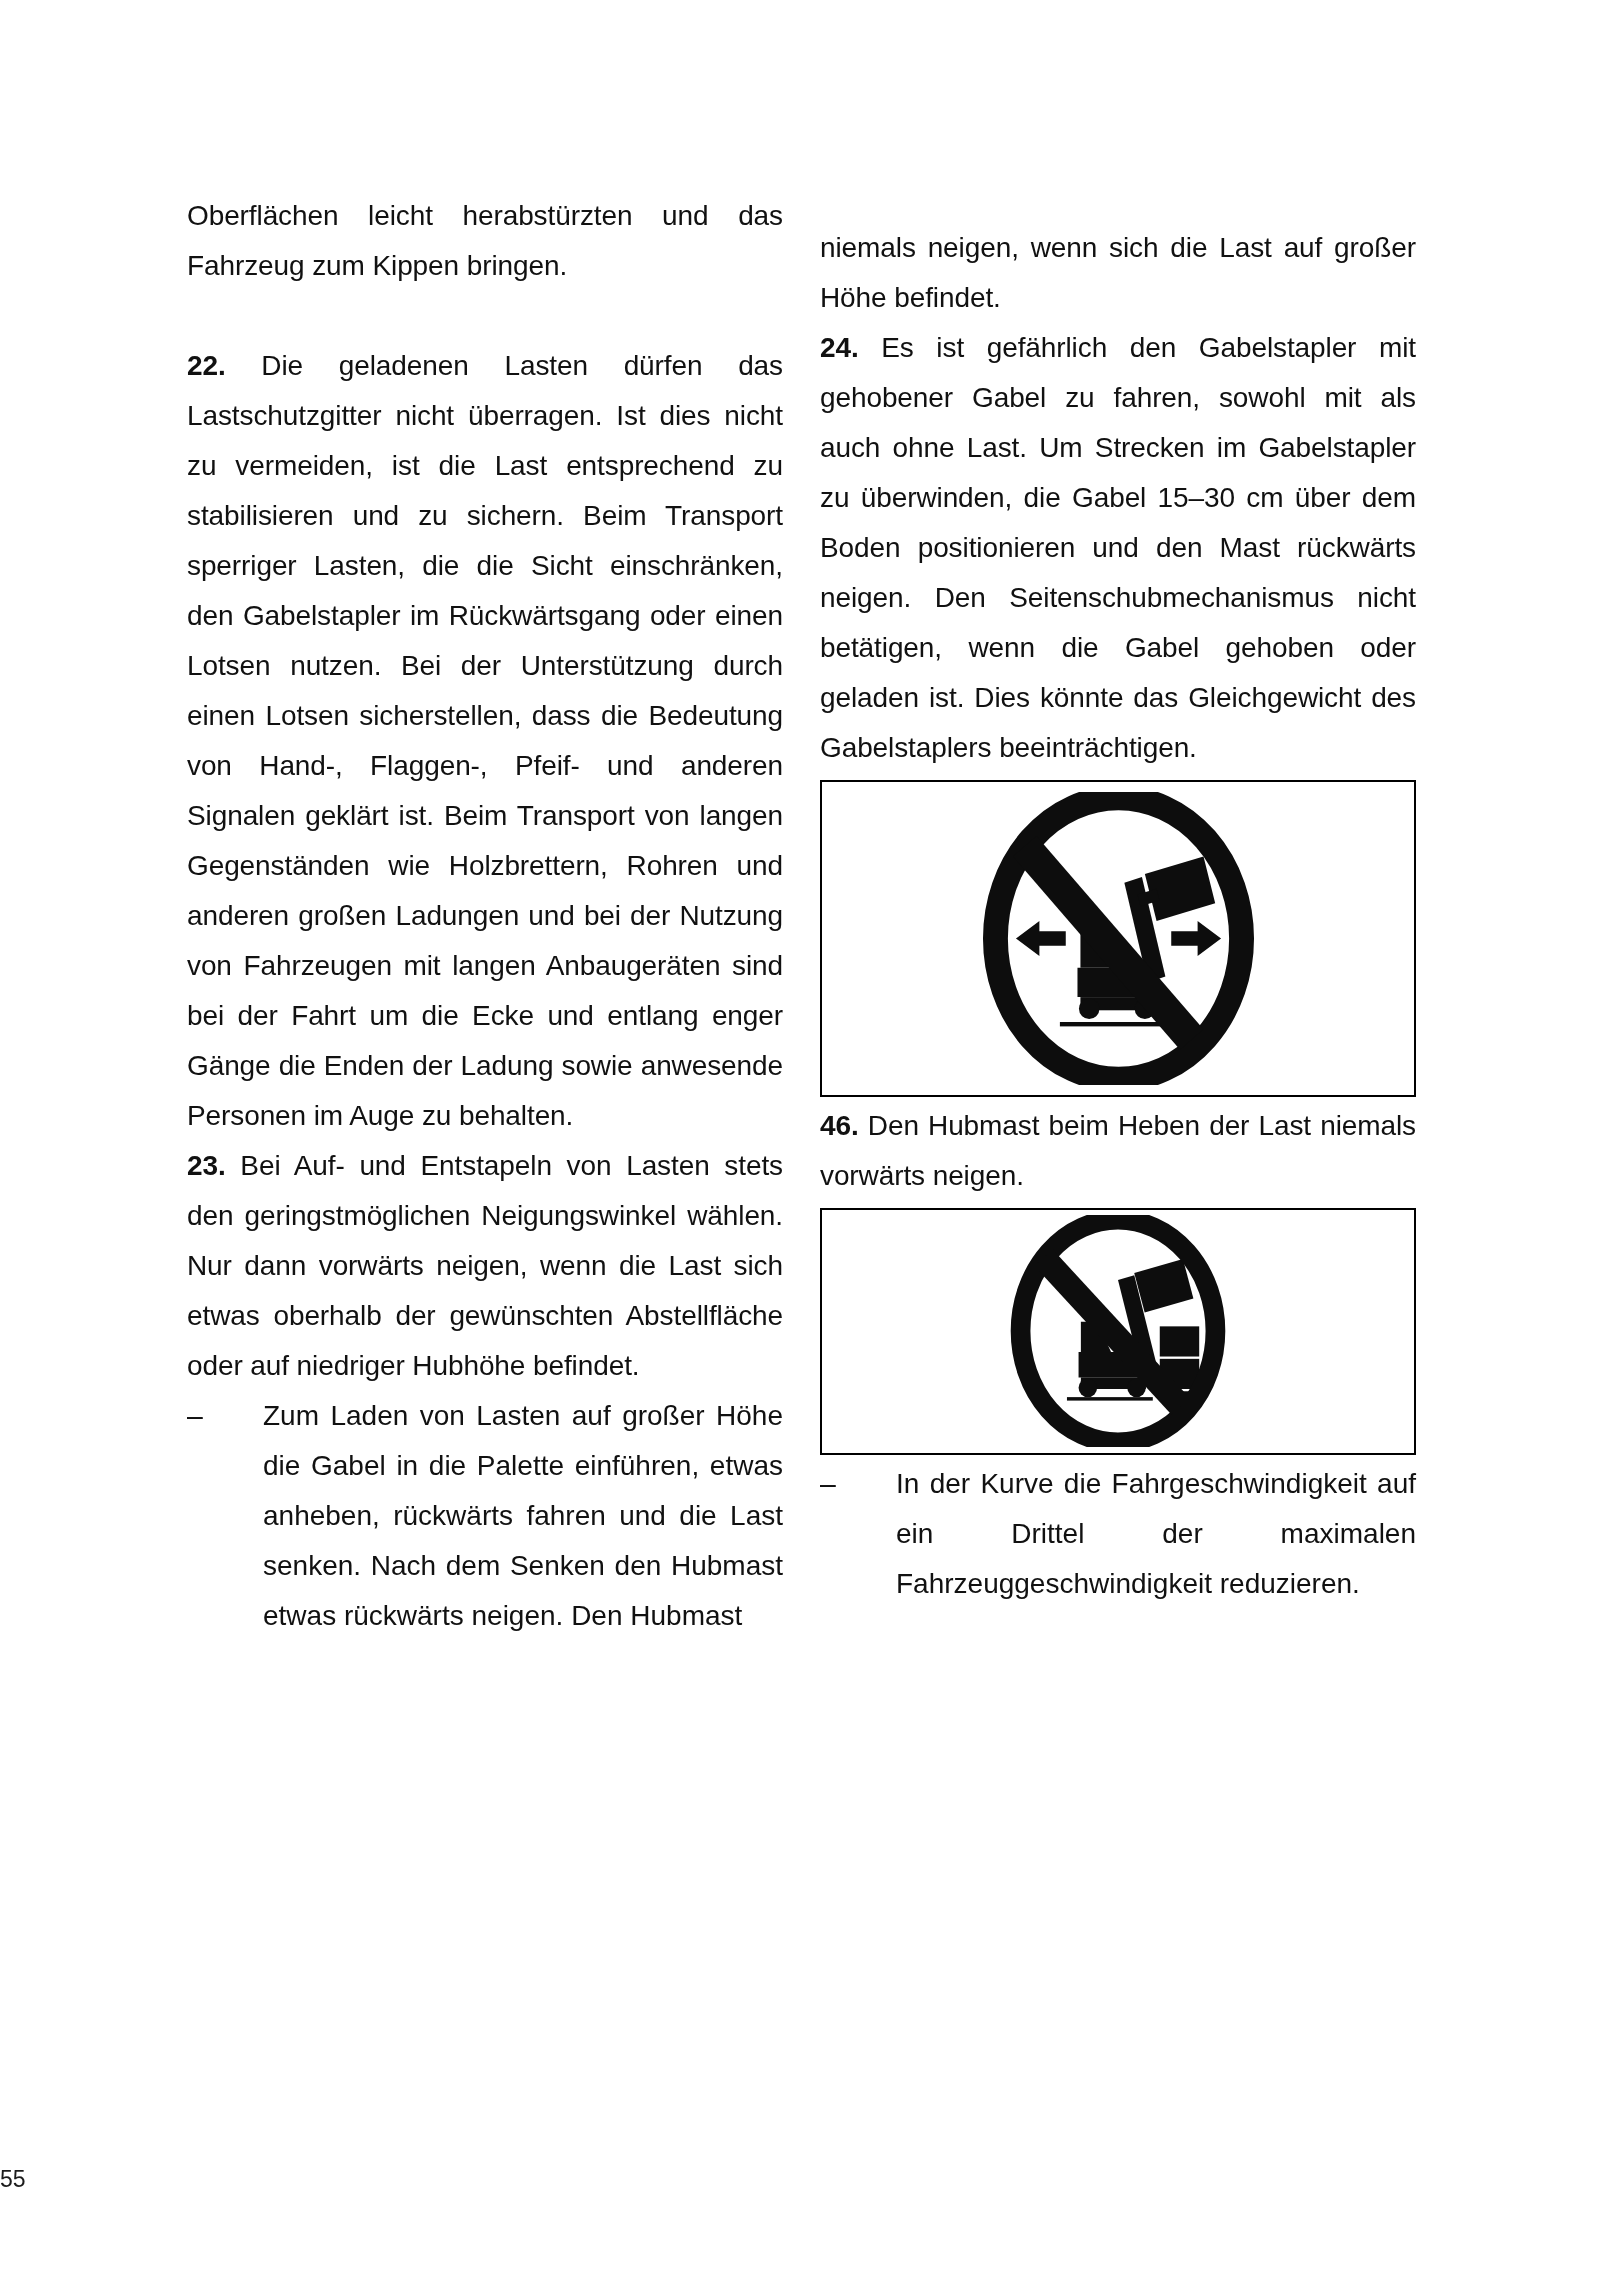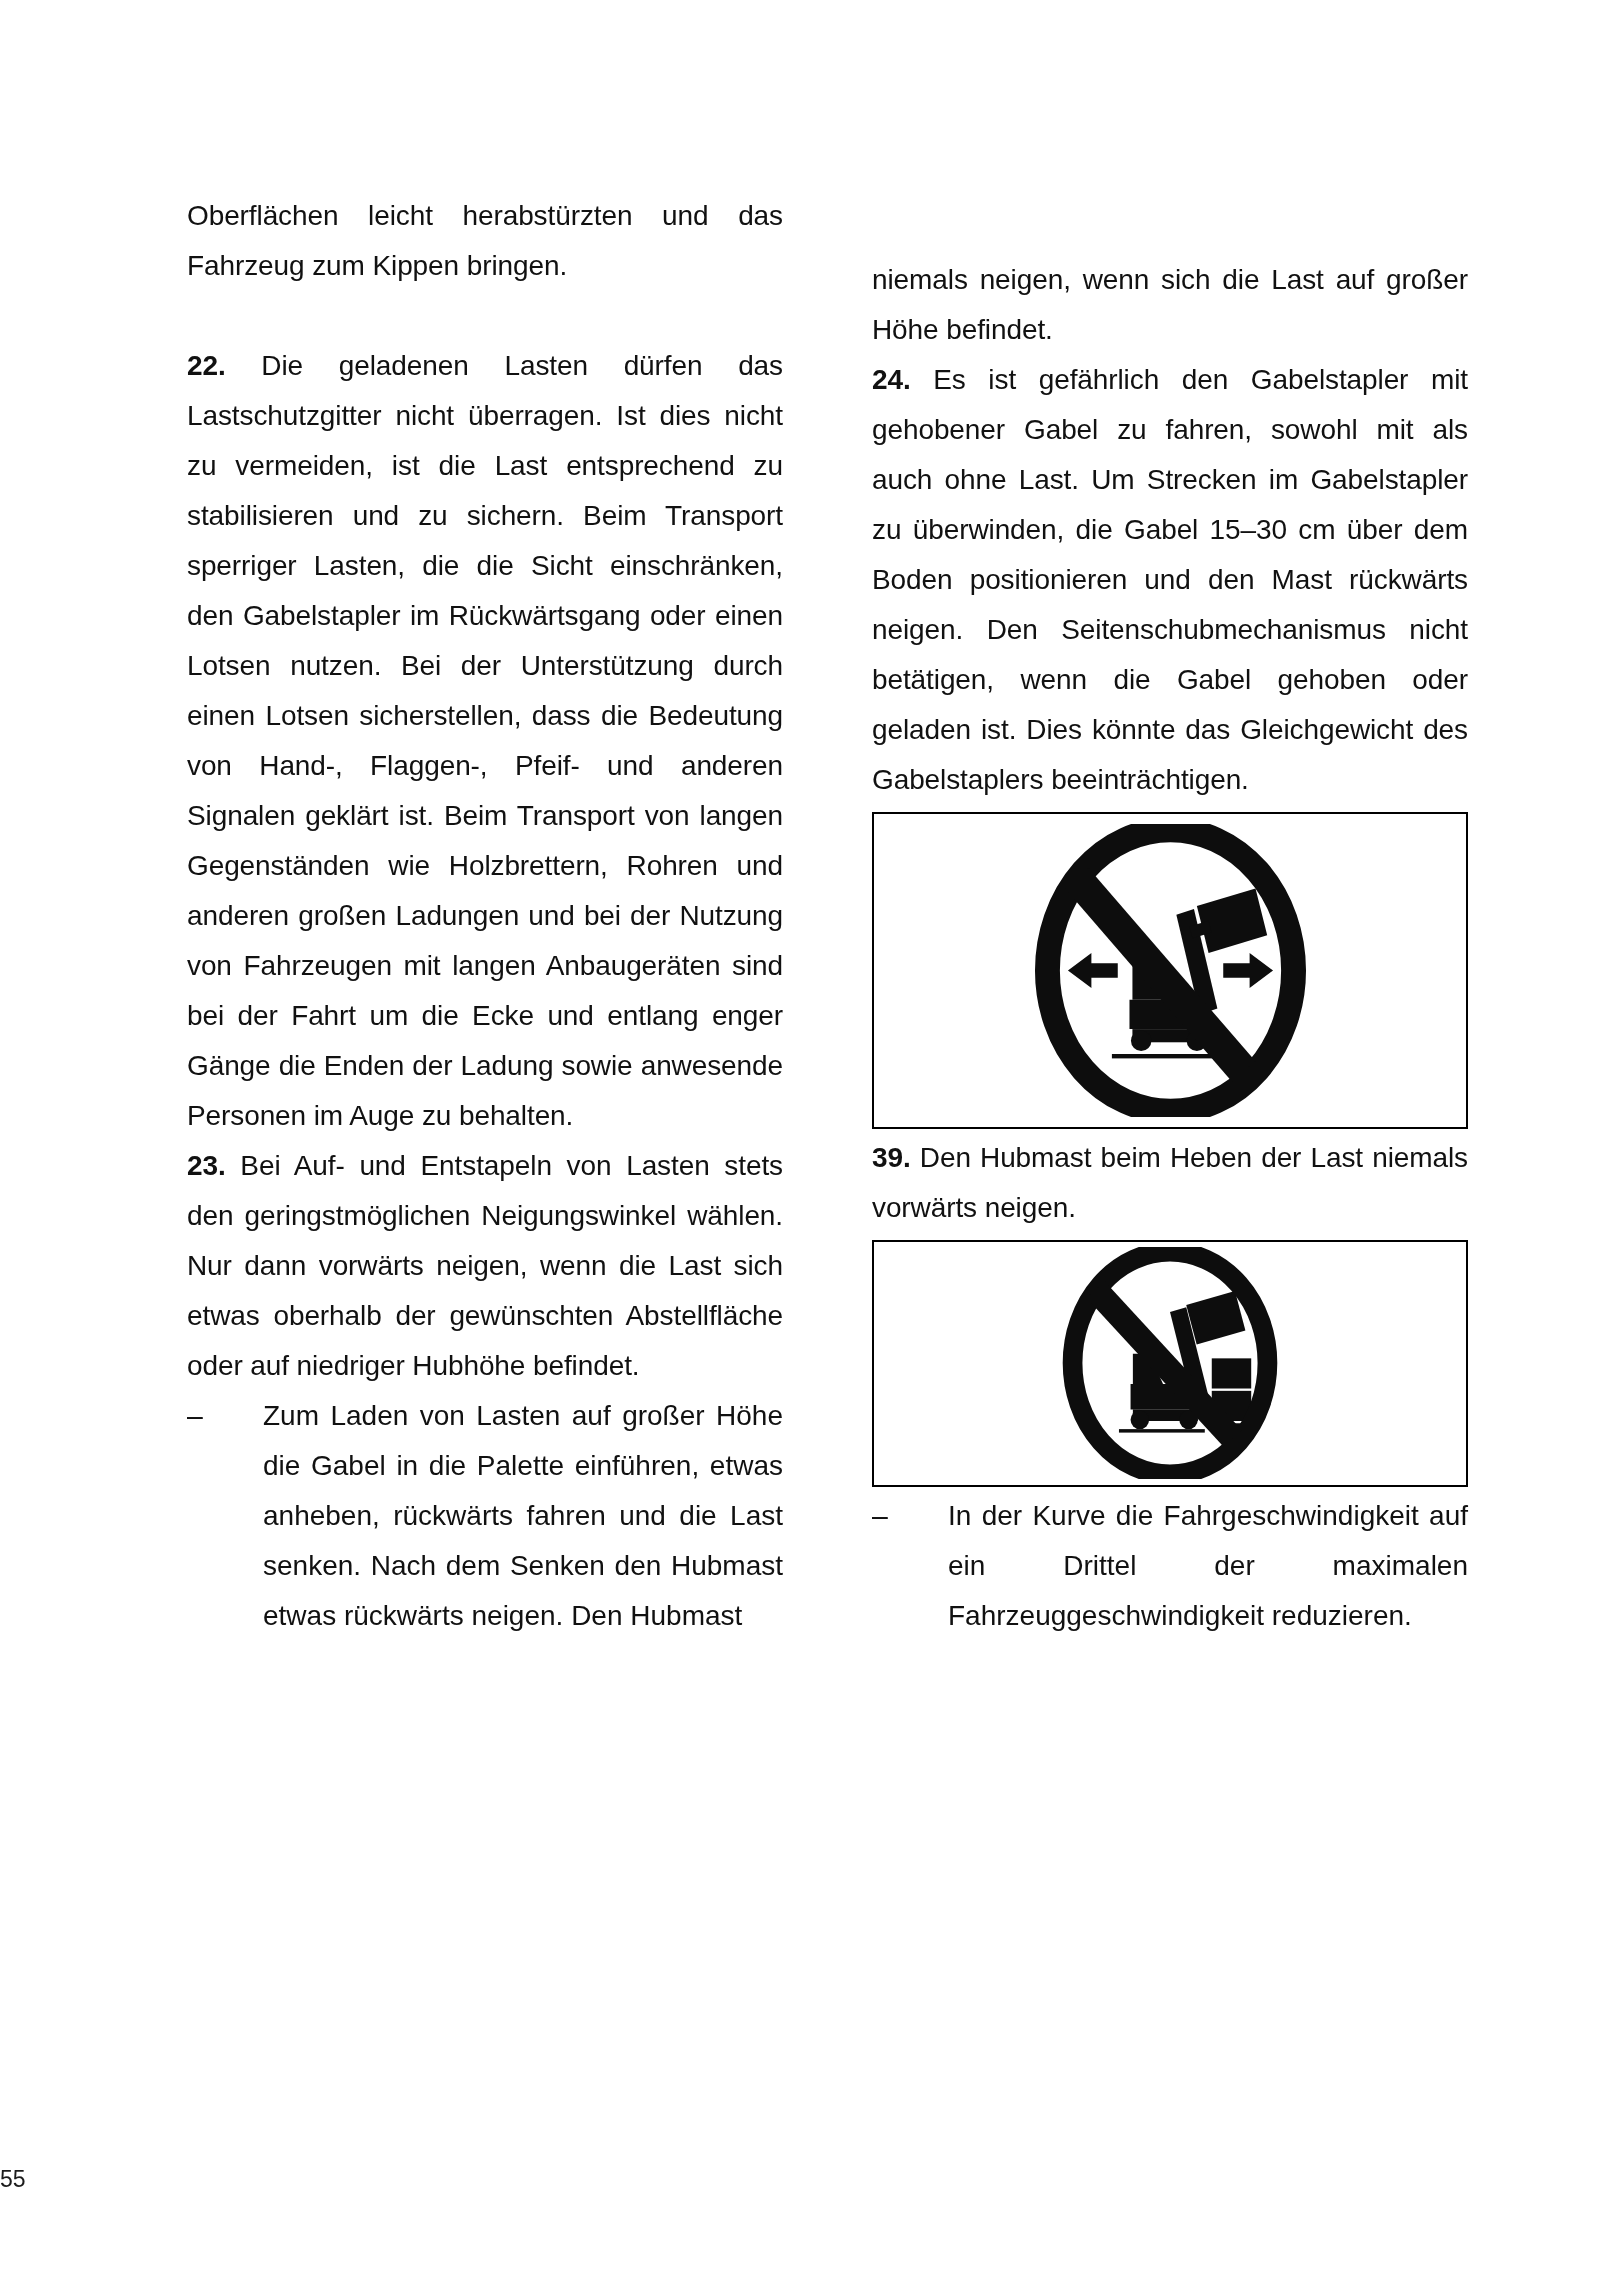--- a/index.html
+++ b/index.html
@@ -13,22 +13,22 @@
   }
   .page{
     position:absolute;inset:0;
     background:#fff;
   }
   .columns{
     position:absolute;
     left:187px; top:191px;
     width:1281px;
     display:flex;
-    gap:89px;
-    align-items:flex-end;
+    gap:37px;
+    align-items:center;
   }
   .col{width:596px;}
   .col.right{width:596px;}
 
   p{
     margin:0;
     font-size:28px;
     line-height:50px;
     text-align:justify;
     text-justify:inter-word;
@@ -140,21 +140,21 @@
           </g>
 
           <rect x="60" y="157" width="78" height="3" fill="#0d0d0d"></rect>
 
           <ellipse cx="100" cy="100" rx="84" ry="96" fill="none" stroke="#0d0d0d" stroke-width="17"></ellipse>
 
           <path d="M44 30 L158 162 L142 176 L28 44 Z" fill="#0d0d0d"></path>
         </svg>
       </div>
 
-      <p><span class="num">39.</span> <span>Den Hubmast beim Heben der Last niemals vorwärts neigen.</span></p>
+      <p><span class="num">46.</span> <span>Den Hubmast beim Heben der Last niemals vorwärts neigen.</span></p>
 
       <div class="figure f2">
         <svg width="232" height="232" viewBox="0 0 200 200">
           <g fill="#0d0d0d">
 
             <path d="M66 118 L66 140 L124 140 L124 118 Z"></path>
             <path d="M68 92 L82 92 L94 118 L68 118 Z"></path>
             <rect x="68" y="140" width="56" height="10"></rect>
             <circle cx="74" cy="149" r="8"></circle>
             <circle cx="116" cy="149" r="8"></circle>

